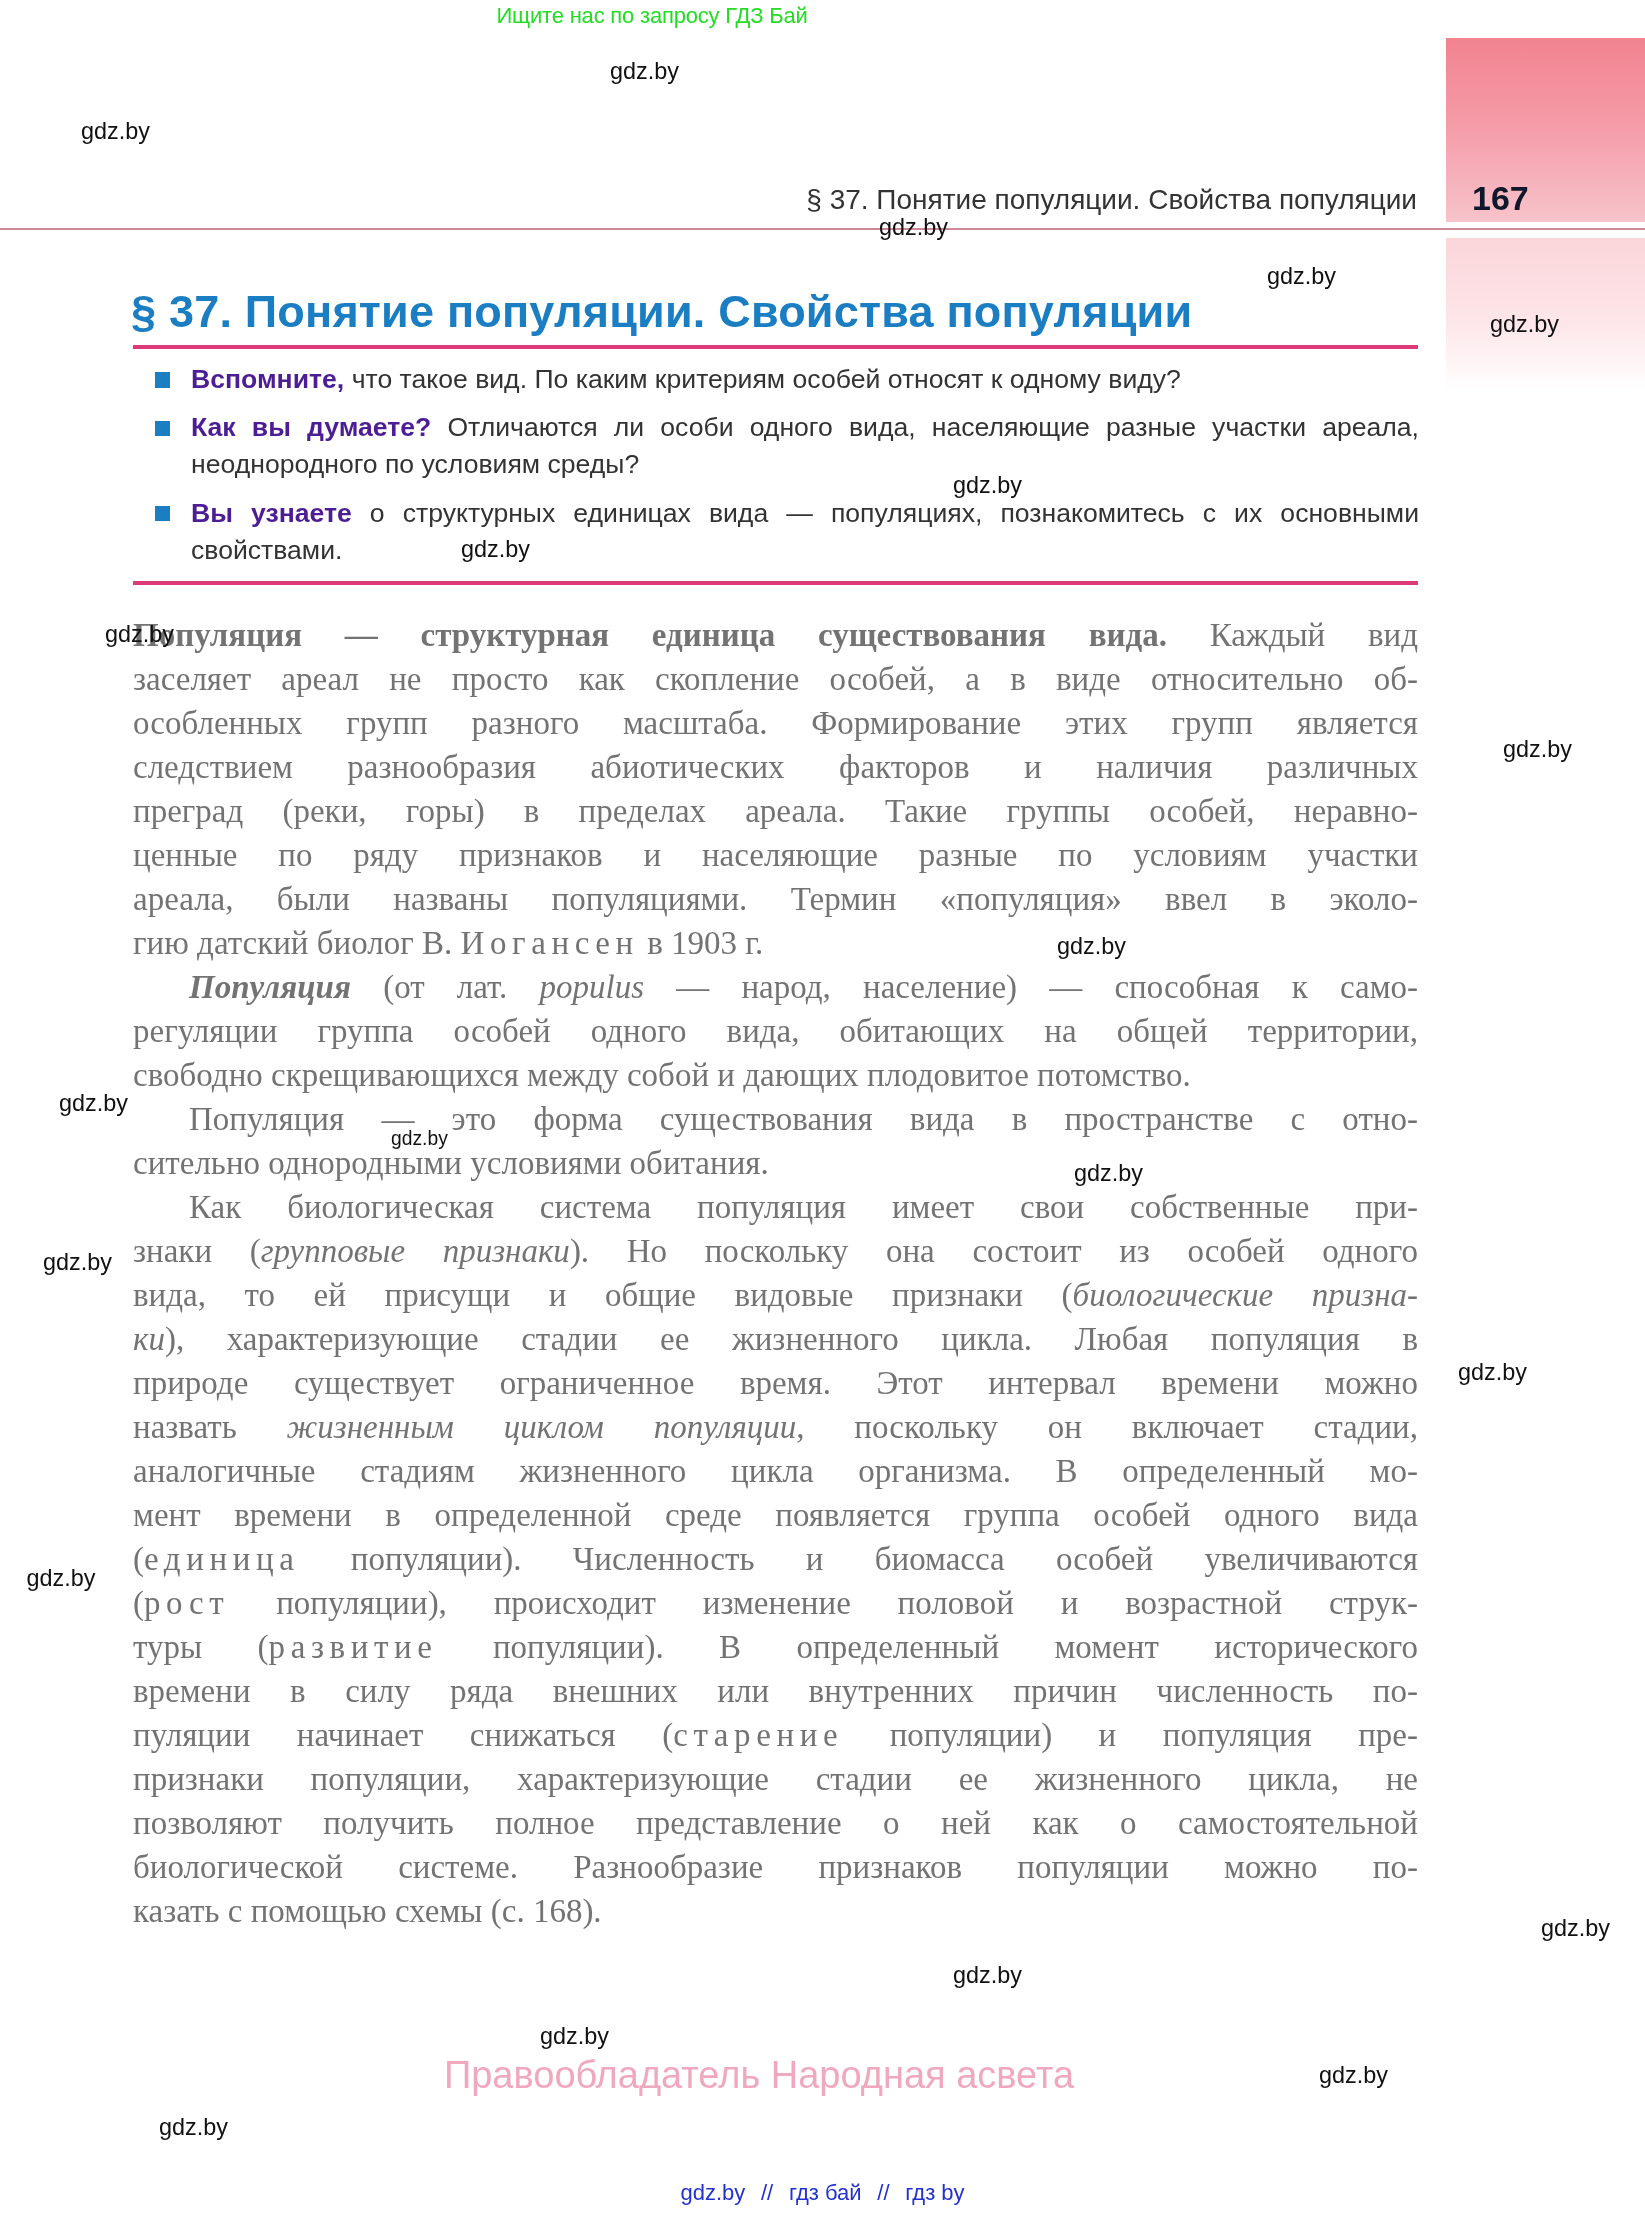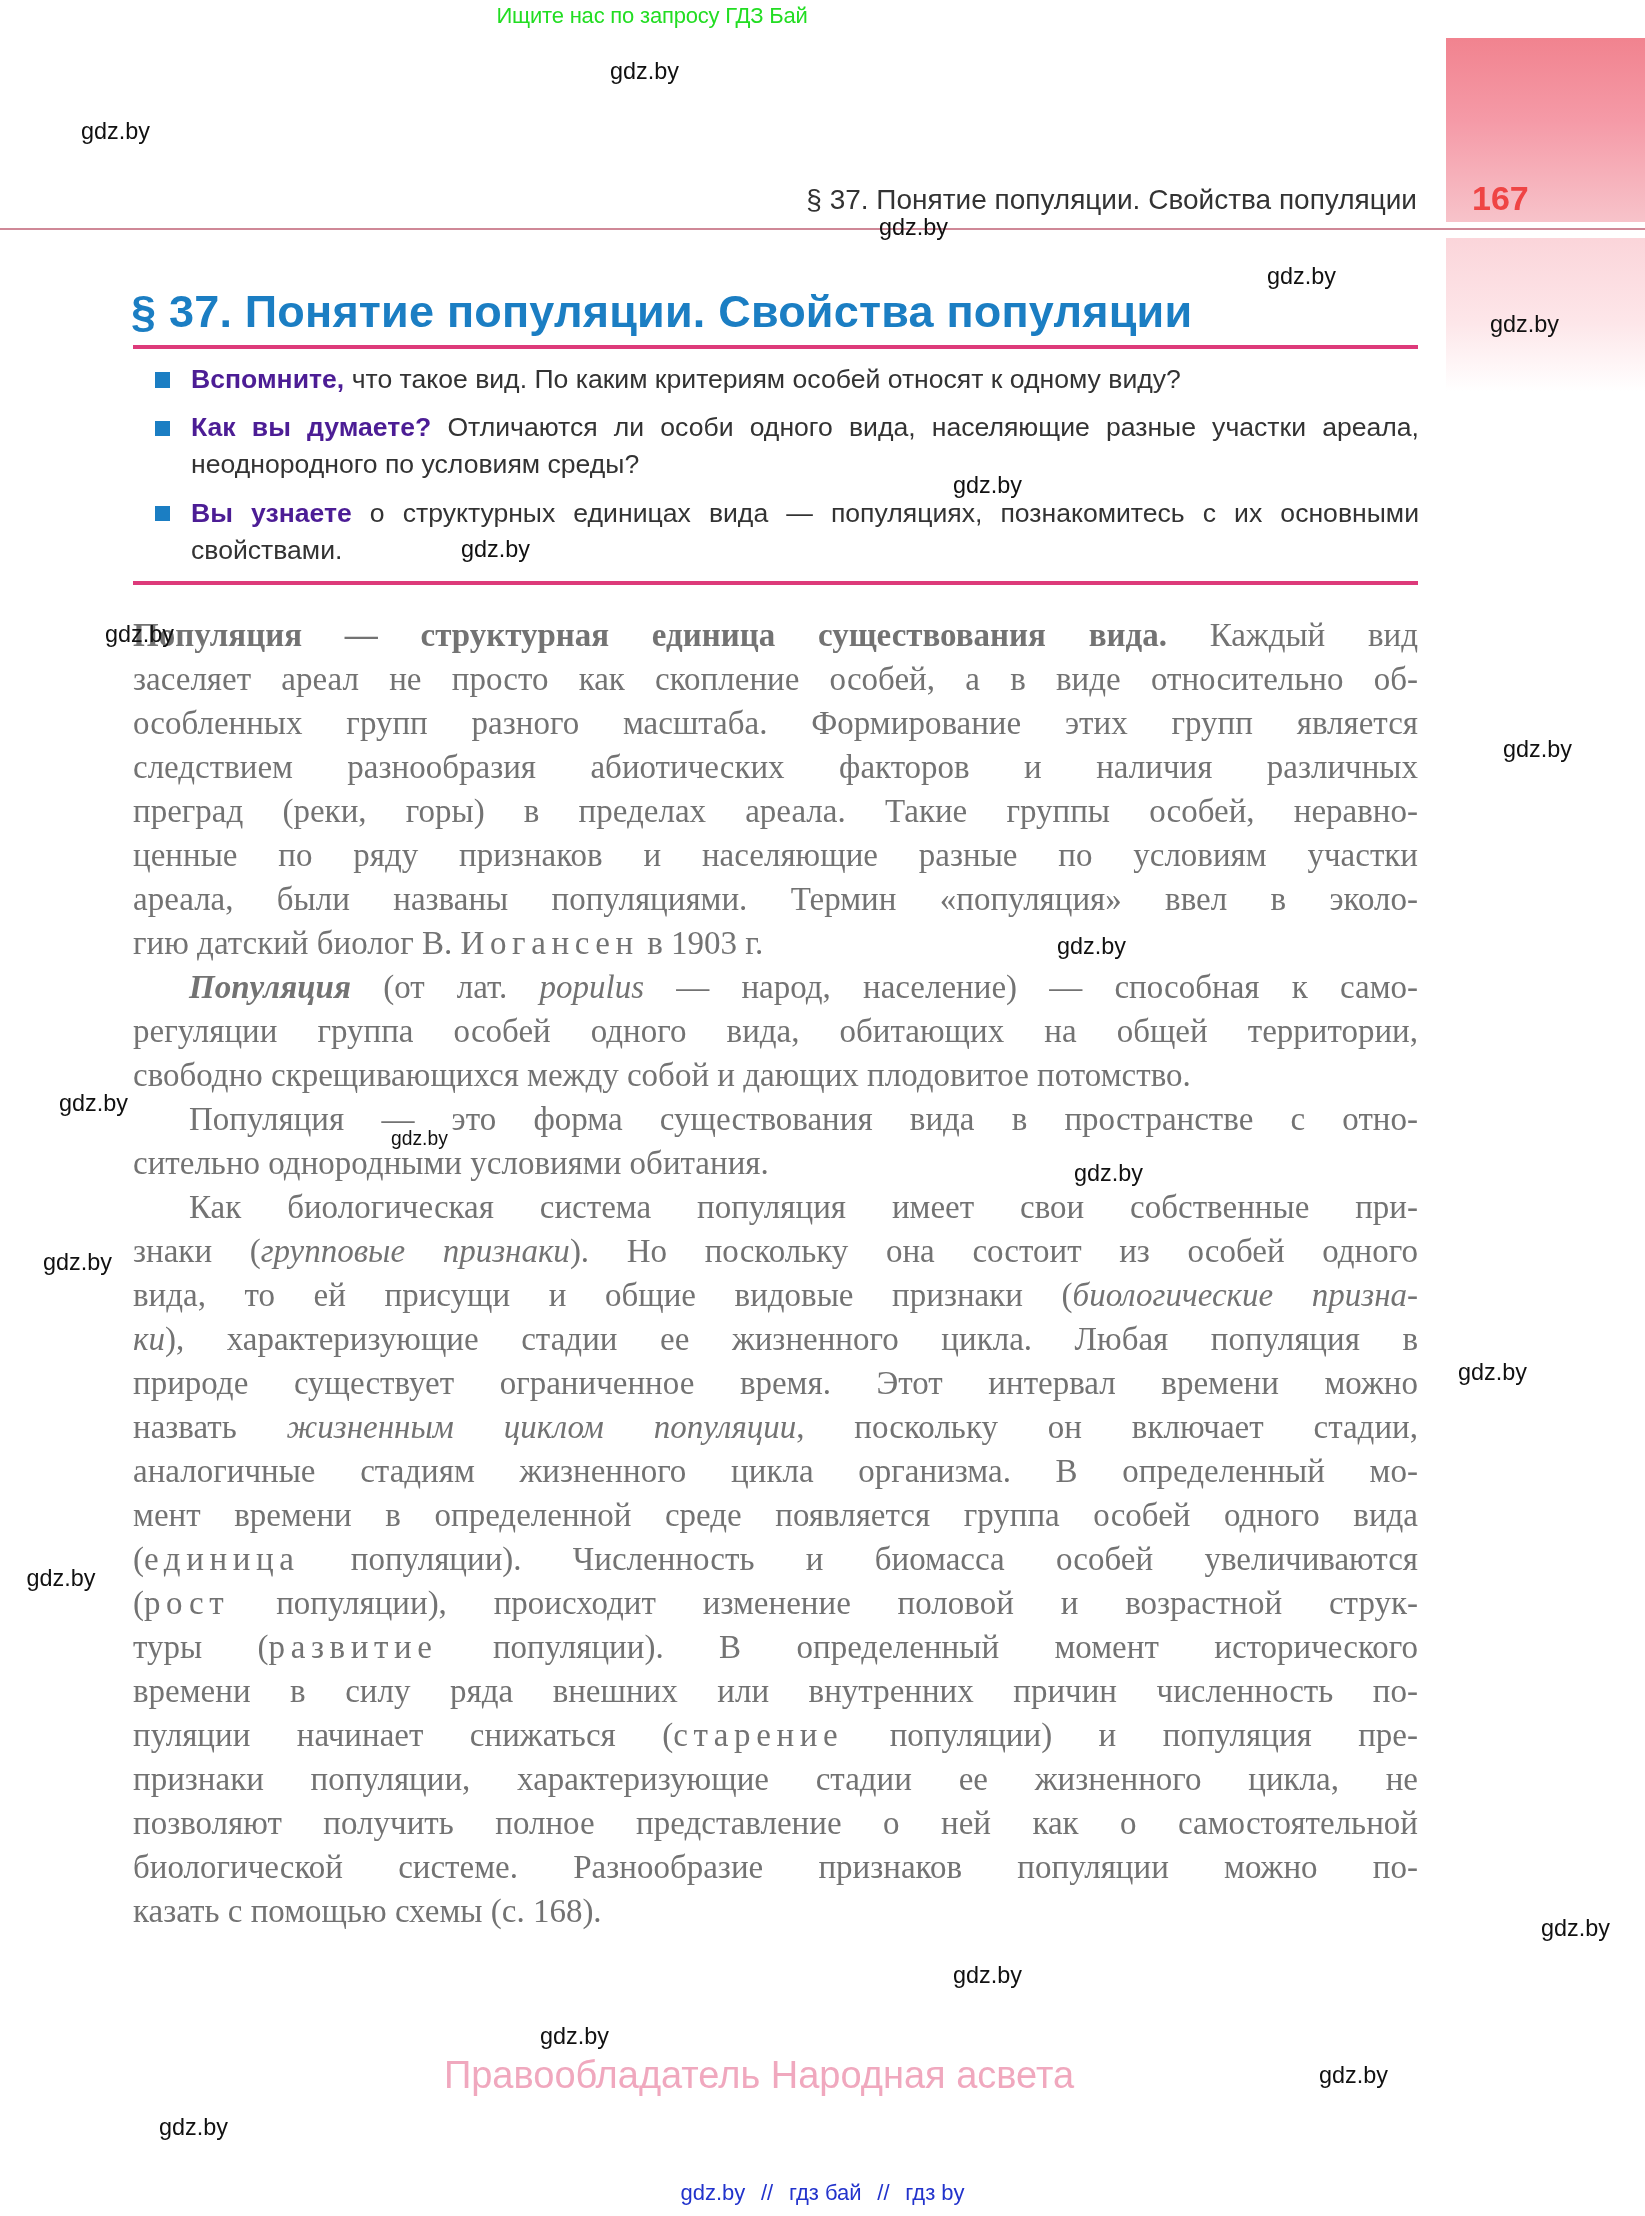--- a/index.html
+++ b/index.html
@@ -5,21 +5,21 @@
   html, body { margin:0; padding:0; background:#ffffff; }
   body { width:1645px; height:2216px; position:relative; overflow:hidden; font-family:"Liberation Sans", sans-serif; color:#2b2b2b; }
 
   .banner { position:absolute; top:3.2px; left:0; width:1304px; text-align:center; font-family:"Liberation Sans", sans-serif; font-size:22px; color:#22dd22; letter-spacing:-0.2px; }
 
   .wm { position:absolute; font-family:"Liberation Sans", sans-serif; font-size:23.4px; color:#111; white-space:nowrap; }
   .wm.small { font-size:19.3px; }
 
   .tab-top { position:absolute; left:1446px; top:38px; width:200px; height:184px; background:linear-gradient(180deg,#f1838f 0%,#f59aa7 45%,#f7c3ca 100%); }
   .tab-bottom { position:absolute; left:1446px; top:238px; width:200px; height:153px; background:linear-gradient(180deg,#fbd5da 0%,#fde6e9 55%,#ffffff 100%); }
-  .page-num { position:absolute; left:1472px; top:179px; font-family:"Liberation Sans", sans-serif; font-weight:bold; font-size:34px; color:#ef4444; }
+  .page-num { position:absolute; left:1472px; top:179px; font-family:"Liberation Sans", sans-serif; font-weight:bold; font-size:34px; color:#0f172a; }
   .running-head { position:absolute; right:228px; top:184px; font-family:"Liberation Sans", sans-serif; font-size:28px; color:#333; white-space:nowrap; }
   .head-rule { position:absolute; left:0; top:228px; width:1645px; height:2.4px; background:#cf8897; }
 
   .title { position:absolute; left:131px; top:256px; font-family:"Liberation Sans", sans-serif; font-weight:bold; font-size:45px; color:#1b7ec3; white-space:nowrap; letter-spacing:0.2px; }
   .pink-rule { position:absolute; left:133px; width:1285px; height:4px; background:#dd3a7a; }
 
   .prompts { position:absolute; left:155px; top:361px; width:1264px; font-family:"Liberation Sans", sans-serif; font-size:26.6px; line-height:37px; color:#333; }
   .prompt { position:relative; padding-left:36px; margin-bottom:11.3px; text-align:justify; }
   .prompt .sq { position:absolute; left:0; top:11.3px; width:15.3px; height:15.3px; background:#1b7ec3; }
   .prompt .lead { color:#4c1d95; font-weight:bold; }

